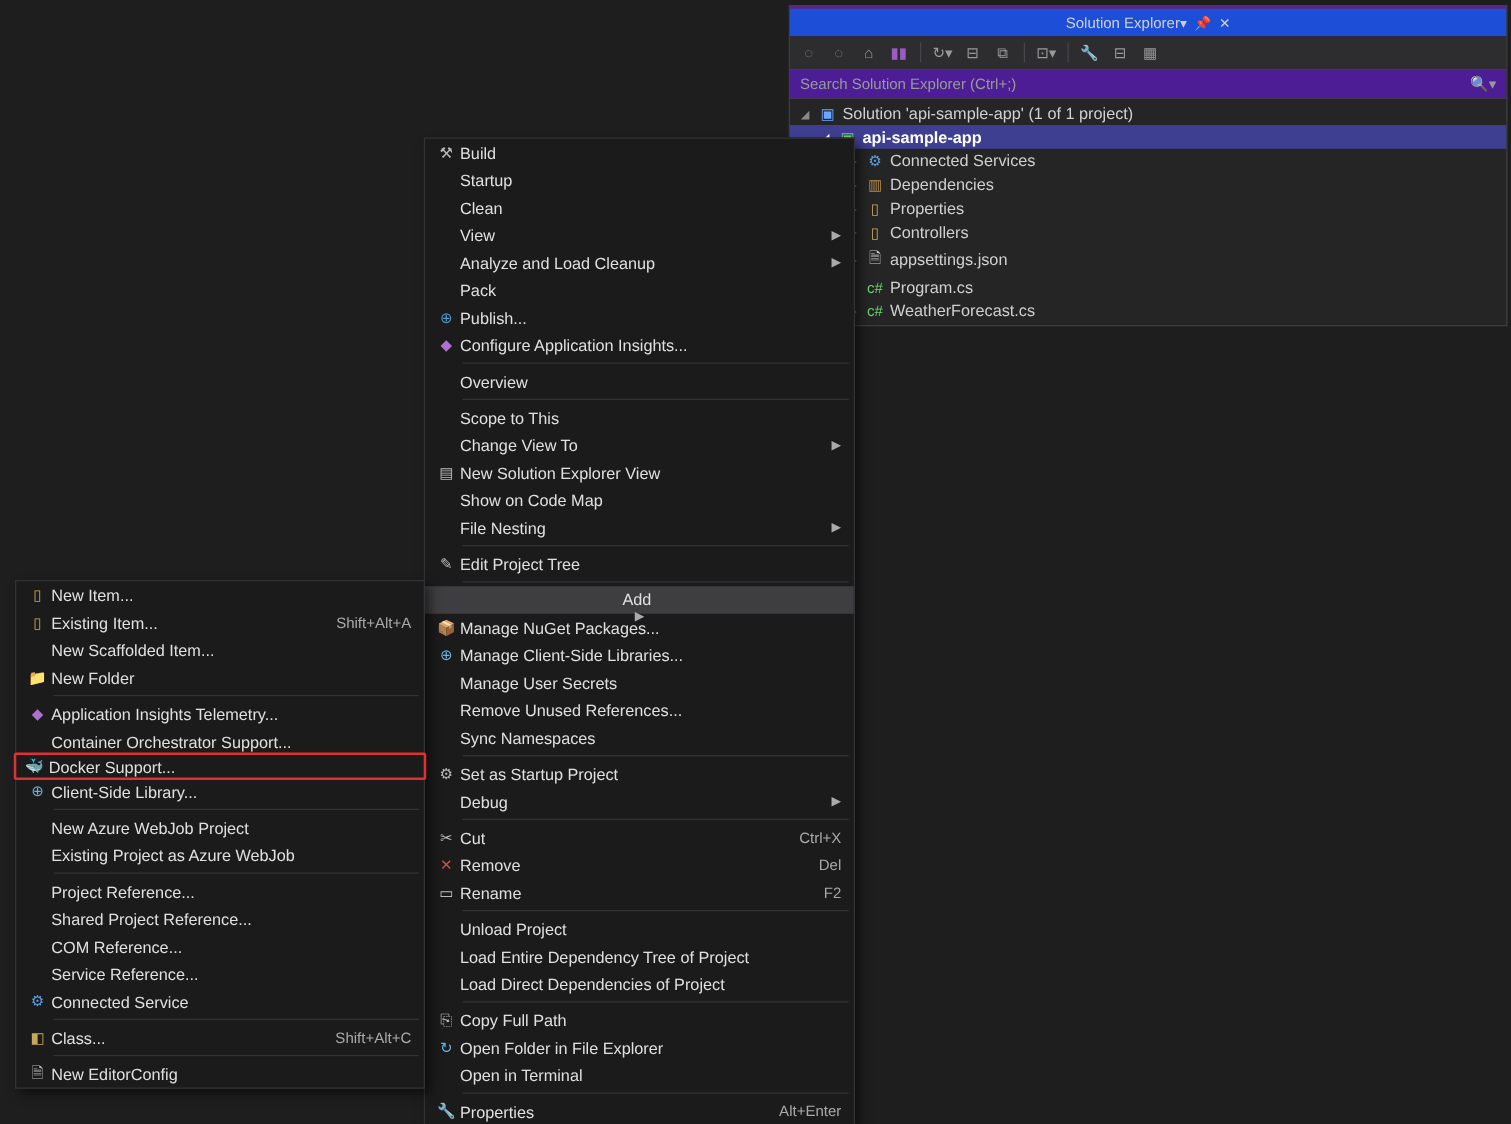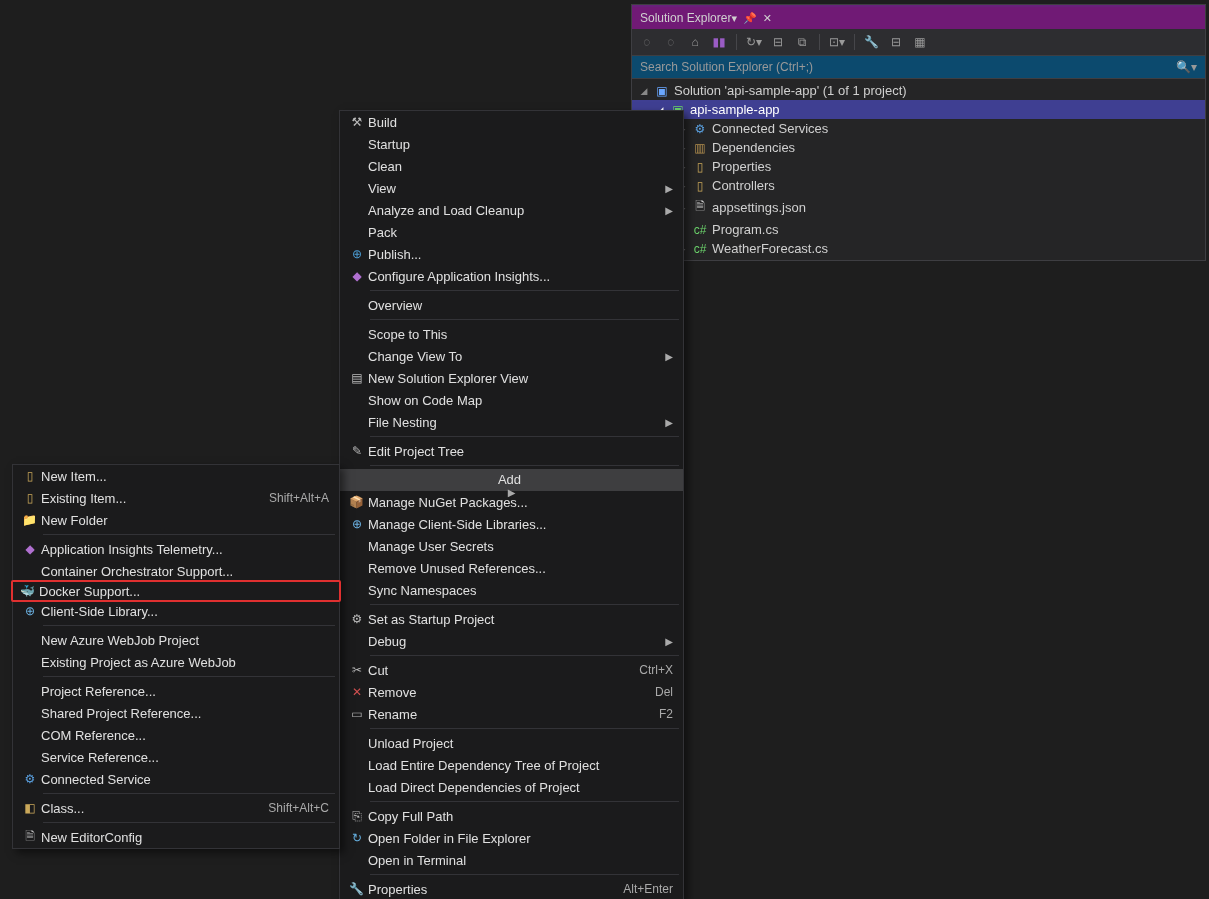--- a/index.html
+++ b/index.html
@@ -16,45 +16,45 @@
   
   .solution-explorer {
     position: absolute;
     top: 4px;
     left: 631px;
     width: 575px;
     background: #252526;
     border: 1px solid #3e3e42;
   }
   .se-title {
-    background: #701a75;
+    background: #1d4ed8;
     padding: 4px 8px;
     display: flex;
     align-items: center;
-    justify-content: flex-start;
+    justify-content: center;
     font-size: 12px;
     border-top: 2px solid #68217a;
   }
   .se-title-icons { display:flex; gap:6px; align-items:center; }
   .se-title-icons span { font-size:11px; cursor:pointer; }
   .se-toolbar {
     background: #2d2d30;
     padding: 4px 6px;
     display: flex;
     gap: 6px;
     align-items: center;
     border-bottom:1px solid #3e3e42;
   }
   .se-toolbar .tbtn {
     width:18px; height:18px; display:flex; align-items:center; justify-content:center;
     color:#999; font-size:12px; cursor:pointer;
   }
   .se-toolbar .sep { width:1px; height:16px; background:#46464a; margin:0 2px;}
   .se-search {
-    background:#0c4a6e;
+    background:#4c1d95;
     padding:4px 8px;
     display:flex;
     align-items:center;
     justify-content:space-between;
     color:#999;
     font-size:12px;
     border-bottom:1px solid #3e3e42;
   }
   .se-tree { padding:2px 0; }
   .tree-row {
@@ -62,21 +62,21 @@
     white-space:nowrap; font-size:13px; cursor:default;
   }
   .tree-row.selected {
     background:#3f3f92;
     color:#fff;
   }
   .tree-row .expander { width:12px; color:#888; font-size:9px; text-align:center;}
   .tree-row .ticon { width:16px; text-align:center; font-size:12px;}
   .indent1 { padding-left: 22px; }
   .indent2 { padding-left: 44px; }
-  .bold { font-weight:400; }
+  .bold { font-weight:700; }
 
   
   .context-menu {
     position:absolute;
     background:#1b1b1c;
     border:1px solid #333337;
     box-shadow:4px 4px 8px rgba(0,0,0,0.5);
   }
   .cm-main { top:110px; left:339px; width:345px; }
   .cm-sub { top:464px; left:12px; width:328px; }
@@ -340,20 +340,24 @@
   <div class="cm-row">
       <span class="cm-icon" style="color:#caa85a">▯</span>
       <span class="cm-label">New Item...</span>
     </div>
   <div class="cm-row">
       <span class="cm-icon" style="color:#caa85a">▯</span>
       <span class="cm-label">Existing Item...</span>
       <span class="cm-shortcut">Shift+Alt+A</span>
     </div>
   <div class="cm-row">
+      <span class="cm-icon"></span>
+      <span class="cm-label">New Scaffolded Item...</span>
+    </div>
+  <div class="cm-row">
       <span class="cm-icon" style="color:#caa85a">📁</span>
       <span class="cm-label">New Folder</span>
     </div>
   <div class="cm-sep"></div>
   <div class="cm-row">
       <span class="cm-icon" style="color:#b070d0">◆</span>
       <span class="cm-label">Application Insights Telemetry...</span>
     </div>
   <div class="cm-row">
       <span class="cm-icon"></span>

